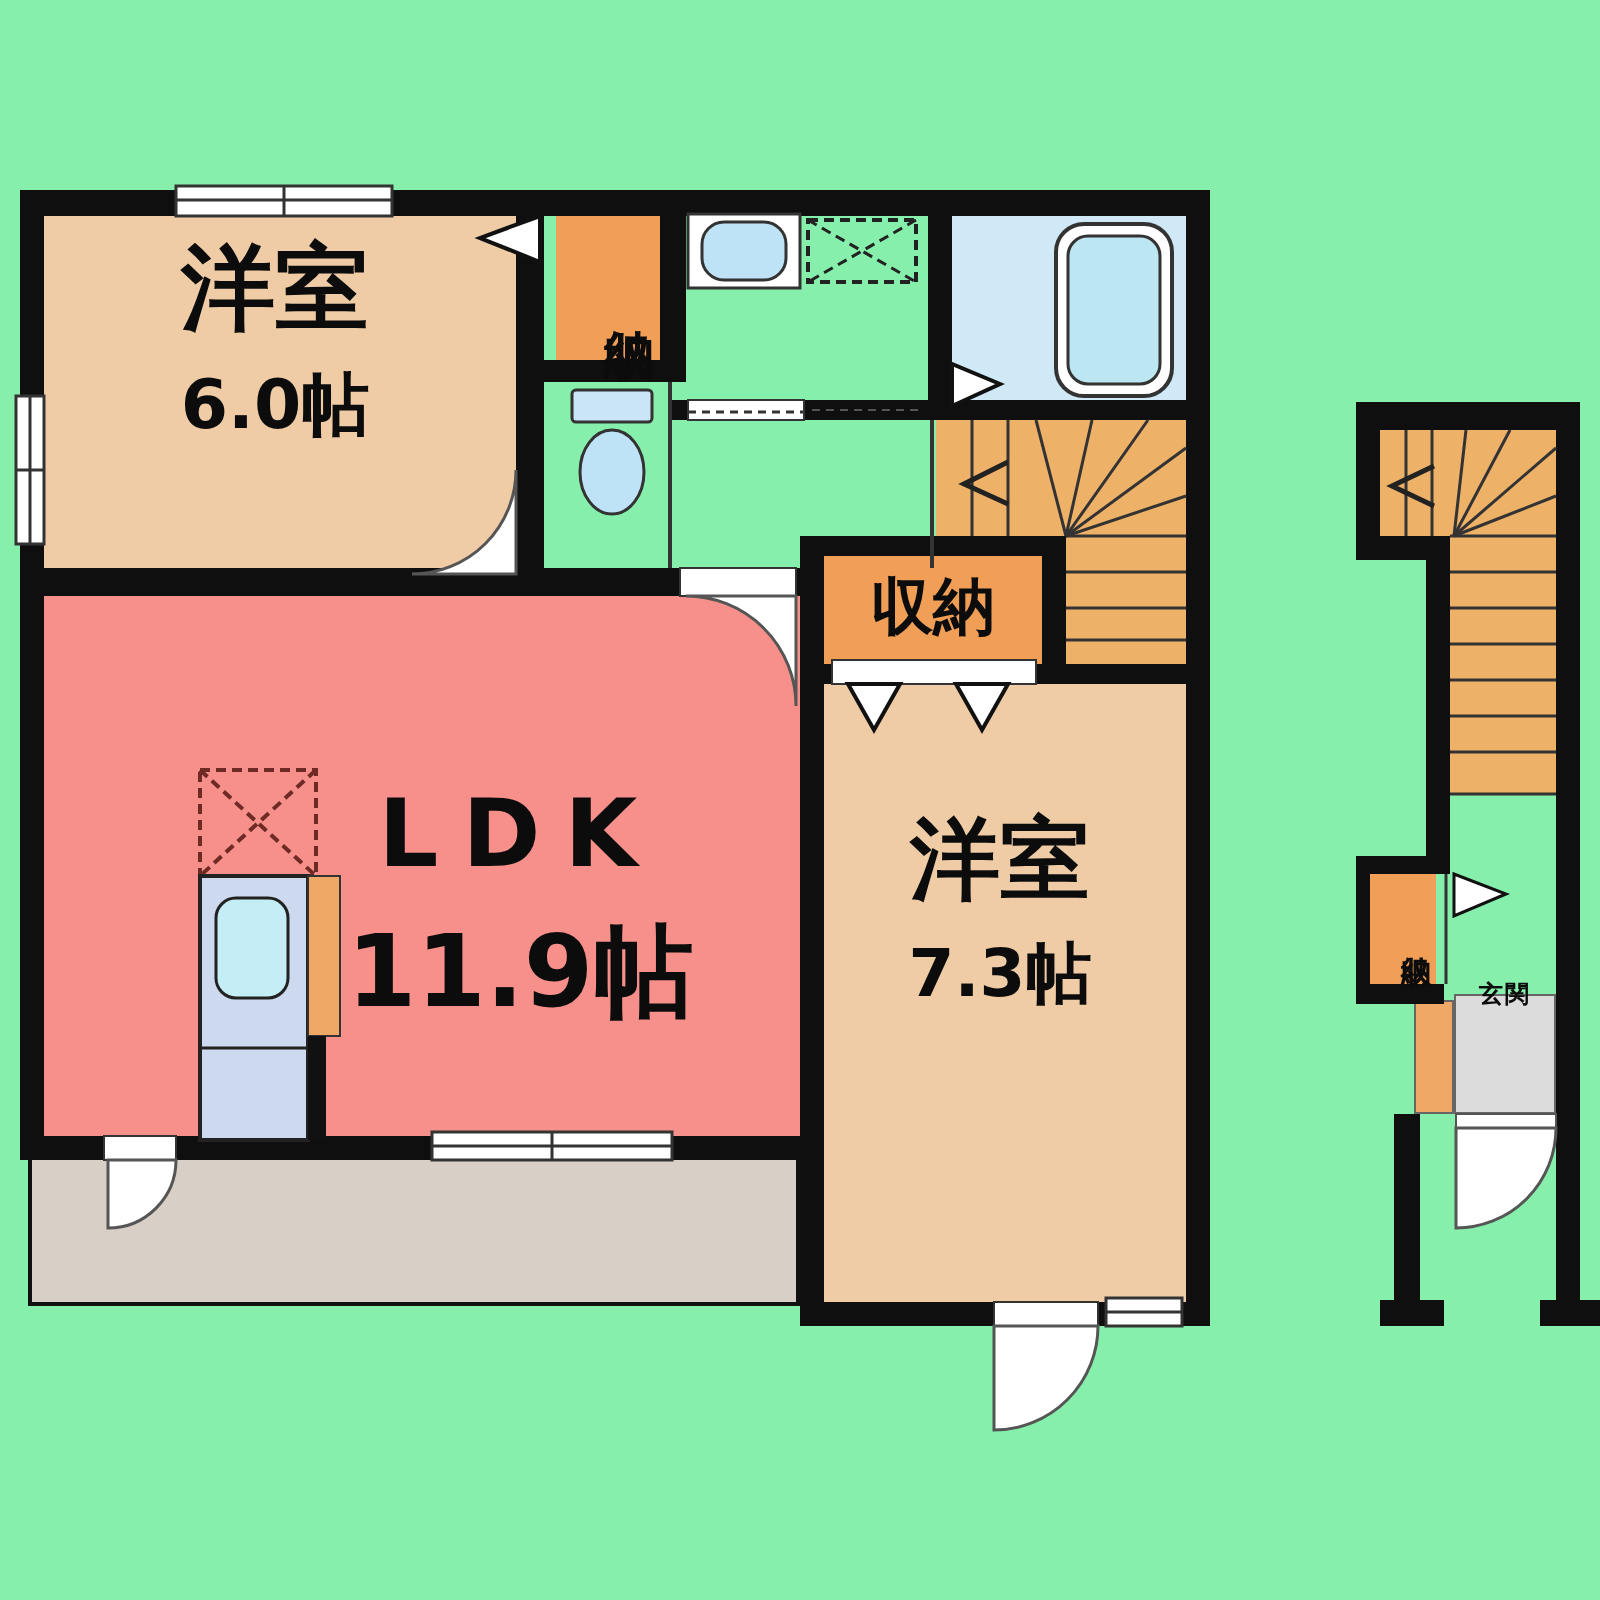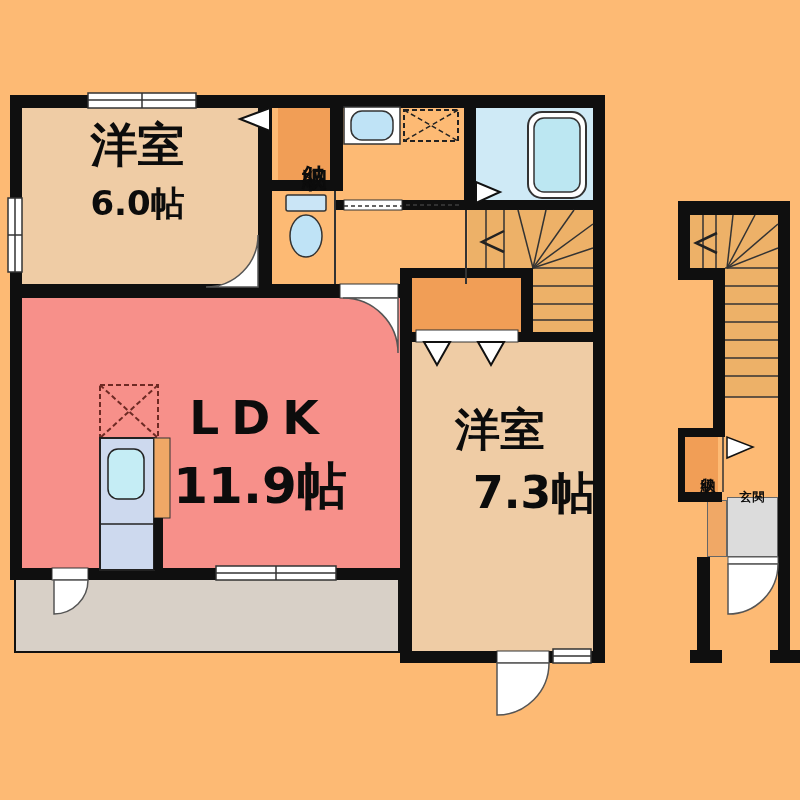--- a/index.html
+++ b/index.html
@@ -1,16 +1,16 @@
 <!DOCTYPE html>
 <html><head>
 <meta charset="utf-8">
 <style>
   html,body{margin:0;padding:0;background:#fff;}
-  .canvas{position:relative;width:800px;height:800px;background:#fdba74;overflow:hidden;
+  .canvas{position:relative;width:800px;height:800px;background:#86efac;overflow:hidden;
           font-family:"DejaVu Sans","Liberation Sans",sans-serif;}
   .wall{position:absolute;background:#0f0f0f;}
   .tline{position:absolute;background:#333;}
   .fill{position:absolute;}
   .lbl{position:absolute;color:#0c0c0c;font-weight:900;text-align:center;line-height:1.05;white-space:nowrap;}
   .vert{writing-mode:vertical-rl;text-orientation:upright;white-space:normal;}
   svg.overlay{position:absolute;left:0;top:0;}
 </style>
 </head>
 <body>
@@ -192,22 +192,23 @@
   </svg>
 
   <div class="lbl" style="left:30px;top:120px;width:215px;font-size:47px;">洋室</div>
   <div class="lbl" style="left:30px;top:186px;width:215px;font-size:34px;">6.0帖</div>
 
   <div class="lbl vert" style="left:283px;top:112px;width:44px;height:66px;font-size:25px;">収納</div>
 
   <div class="lbl" style="left:120px;top:393px;width:280px;font-size:47px;letter-spacing:12px;">LDK</div>
   <div class="lbl" style="left:120px;top:460px;width:280px;font-size:50px;">11.9帖</div>
 
+  <div class="lbl" style="left:414px;top:288px;width:105px;font-size:31px;">収納</div>
 
   <div class="lbl" style="left:405px;top:406px;width:190px;font-size:45px;">洋室</div>
-  <div class="lbl" style="left:405px;top:470px;width:190px;font-size:44px;text-align:right;">7.3帖</div>
+  <div class="lbl" style="left:405px;top:470px;width:190px;font-size:33px;">7.3帖</div>
 
 
   <div class="lbl vert" style="left:689px;top:442px;width:26px;height:48px;font-size:15px;">収納</div>
 
   <div class="lbl" style="left:726px;top:491px;width:53px;font-size:12px;letter-spacing:1px;">玄関</div>
 
 </div>
 
 </body></html>

